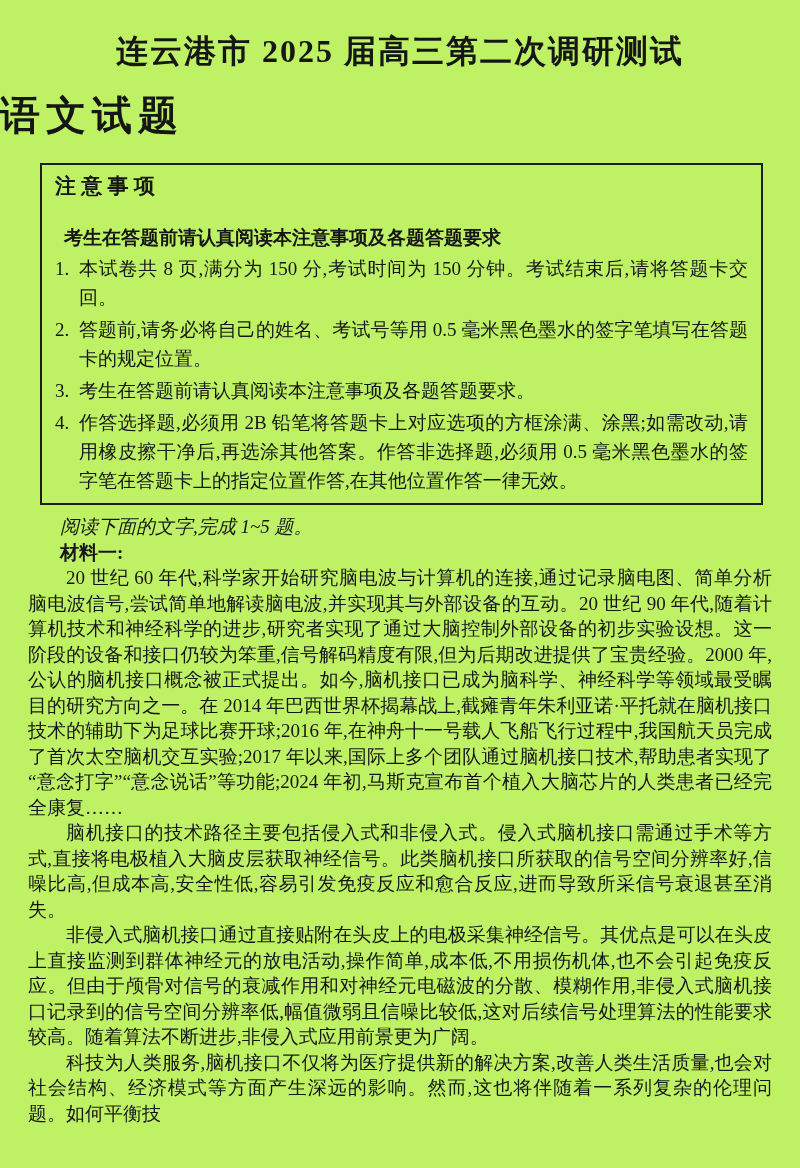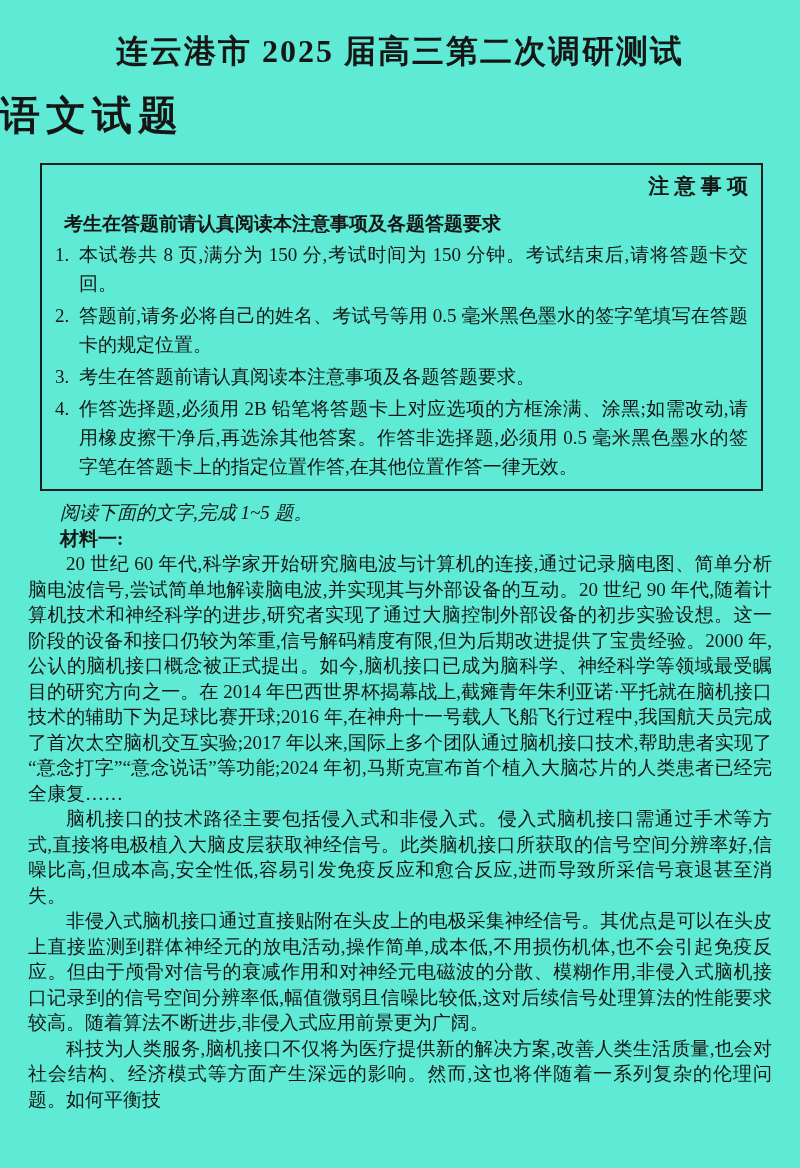--- a/index.html
+++ b/index.html
@@ -1,21 +1,21 @@
 <!DOCTYPE html>
 <html lang="zh"><head>
 <meta charset="utf-8">
 <style>
   html, body { margin: 0; padding: 0; }
   .page {
     position: relative;
     width: 800px;
     height: 1168px;
     margin: 0 auto;
-    background: #5eead4;
+    background: #bef264;
     color: #161616;
     font-family: "Liberation Serif", "DejaVu Serif", serif;
     overflow: hidden;
     box-sizing: border-box;
   }
   .title1 {
     padding-top: 30px;
     text-align: center;
     font-size: 32px;
     font-weight: 600;
@@ -28,27 +28,27 @@
     font-weight: 700;
     letter-spacing: 6px;
   }
   .notice {
     margin: 20px 37px 0 40px;
     border: 2px solid #1d1d1d;
     padding: 8px 13px 8px 13px;
     box-sizing: border-box;
   }
   .notice-title {
-    text-align: right;
+    text-align: left;
     font-size: 21px;
     font-weight: 700;
     line-height: 27px;
   }
   .notice-lead {
-    margin-top: 10px;
+    margin-top: 24px;
     padding-left: 9px;
     font-size: 19px;
     font-weight: 700;
     line-height: 27px;
   }
   .notice-item {
     display: flex;
     margin-top: 3px;
     font-size: 19px;
     line-height: 29px;

